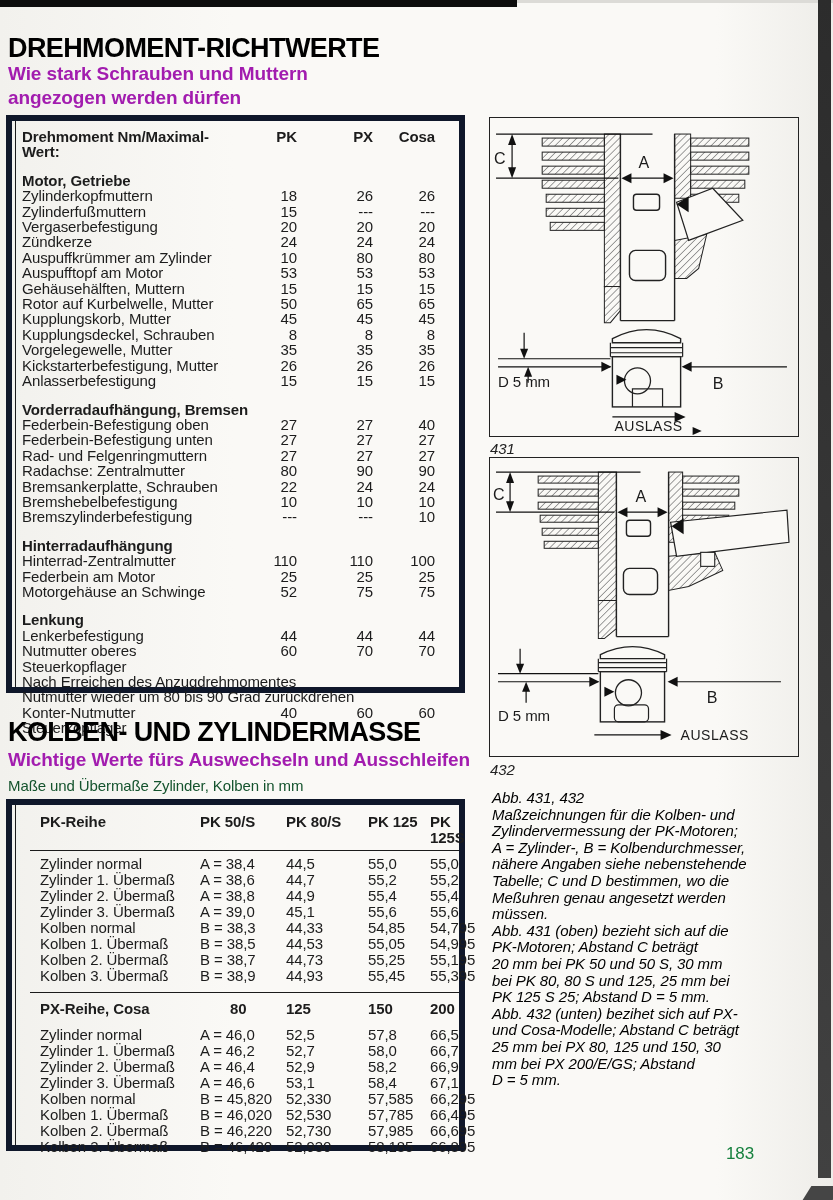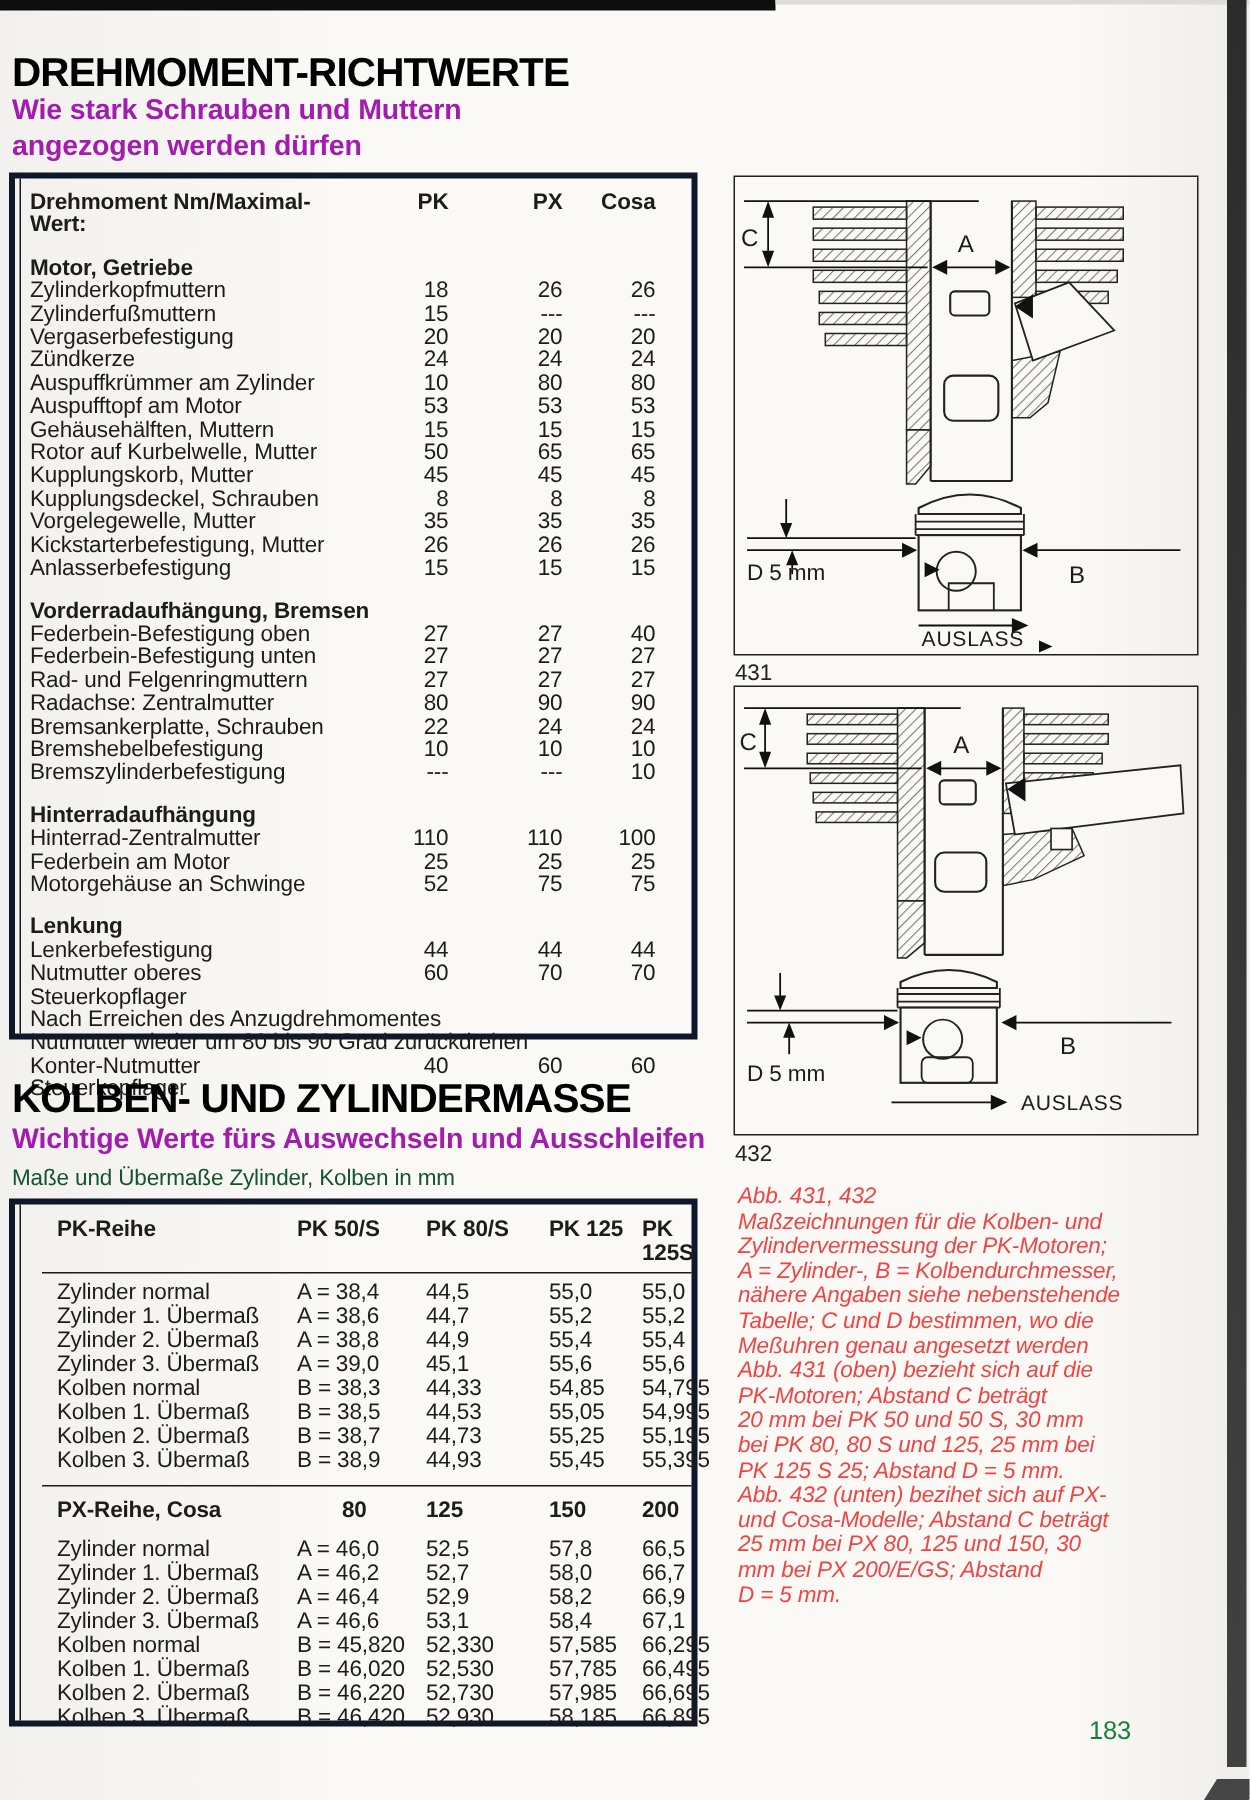--- a/index.html
+++ b/index.html
@@ -12,47 +12,47 @@
   
   .topbar{top:0;left:0;width:517px;height:7px;background:#0d0d0d;}
   .topbar-right{top:0;left:517px;right:0;height:3px;background:#dcdbd7;}
   .side-band{top:0;right:2px;width:13px;height:1178px;background:linear-gradient(180deg,#2c2c2c,#414141);}
   .corner-mark{right:-4px;bottom:0;width:30px;height:14px;background:#454545;transform:skewX(-32deg);}
   
   .h1{left:8px;font-size:27px;font-weight:bold;letter-spacing:-0.6px;color:#000;}
   .h2{left:8px;font-size:19px;font-weight:bold;line-height:24px;color:#a21caf;}
   .note-line{left:8px;font-size:15px;color:#14532d;}
   
-  .tbox{left:6px;width:459px;border:4px solid #0f172a;box-sizing:border-box;background:transparent;}
+  .tbox{left:6px;width:459px;border:6px solid #0f172a;box-sizing:border-box;background:transparent;}
   .tbox .dbl{position:absolute;left:3px;top:0;bottom:0;width:1px;background:#1b1b1b;}
   #torque-box{top:115px;height:578px;}
   #dim-box{top:799px;height:352px;}
   .t1-inner{position:absolute;inset:0;padding:8px 24px 0 10px;font-size:15px;line-height:15.4px;}
   .t1-head,.tt-row{display:grid;grid-template-columns:1fr 64px 76px 62px;}
   .t1-head{font-weight:bold;}
   .t1-head .num,.tt-num{text-align:right;}
   .tt-heading{font-weight:bold;margin-top:13px;}
   .dt-inner{position:absolute;inset:0;padding:9px 18px 0 28px;font-size:15px;line-height:16px;}
   .dt-row{display:grid;grid-template-columns:160px 86px 82px 62px 1fr;}
   .dt-header{font-weight:bold;}
   .dt-rule{border-top:1.5px solid #1b1b1b;margin:4px -18px 5px -10px;}
   .dt-divider{border-top:1.5px solid #1b1b1b;margin:8px -18px 8px -10px;}
   .dt-indent > :nth-child(2){padding-left:30px;}
   .dt-indent{margin-bottom:10px;}
   
   .figbox{left:489px;width:310px;border:1.5px solid #222;box-sizing:border-box;}
   #fig1{top:117px;height:320px;}
   #fig2{top:457px;height:300px;}
-  .figcap{left:490px;font-size:15px;color:#222;}
+  .figcap{left:490px;font-size:15px;font-style:italic;color:#222;}
   #cap1{top:440px;}
   #cap2{top:761px;}
   svg{display:block;width:100%;height:100%;}
   svg text{font-family:"Liberation Sans",sans-serif;fill:#1b1b1b;}
   
-  .caption{left:492px;top:790px;width:322px;font-size:15px;font-style:italic;line-height:16.6px;color:#ef4444;}
+  .caption{left:492px;top:790px;width:322px;font-size:15px;font-style:italic;line-height:16.6px;color:#000000;}
   
   .pagenum{left:726px;top:1144px;font-size:17px;color:#15803d;}
 </style>
 </head>
 <body>
 
 <div class="abs topbar"></div>
 <div class="abs topbar-right"></div>
 <div class="abs side-band"></div>
 <div class="abs corner-mark"></div>
@@ -552,20 +552,21 @@
 <div class="abs figcap" id="cap2">432</div>
 
 <div class="abs caption">
     <div>Abb. 431, 432</div>
     <div>Maßzeichnungen für die Kolben- und</div>
     <div>Zylindervermessung der PK-Motoren;</div>
     <div>A = Zylinder-, B = Kolbendurchmesser,</div>
     <div>nähere Angaben siehe nebenstehende</div>
     <div>Tabelle; C und D bestimmen, wo die</div>
     <div>Meßuhren genau angesetzt werden</div>
+    <div>müssen.</div>
     <div>Abb. 431  (oben) bezieht sich auf die</div>
     <div>PK-Motoren; Abstand C beträgt</div>
     <div>20 mm bei PK 50 und 50 S, 30 mm</div>
     <div>bei PK 80, 80 S und 125, 25 mm bei</div>
     <div>PK 125 S 25; Abstand D = 5 mm.</div>
     <div>Abb. 432  (unten) bezihet sich auf PX-</div>
     <div>und Cosa-Modelle; Abstand C beträgt</div>
     <div>25 mm bei PX 80, 125 und 150, 30</div>
     <div>mm bei PX 200/E/GS; Abstand</div>
     <div>D = 5 mm.</div>

